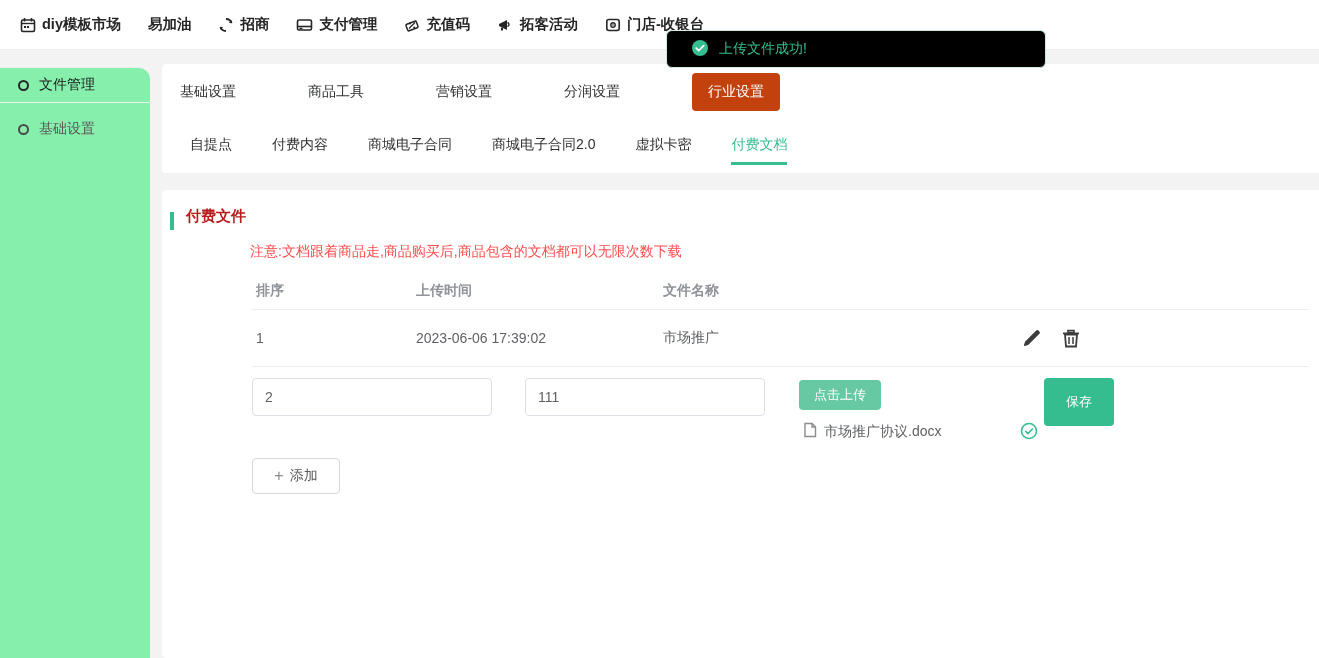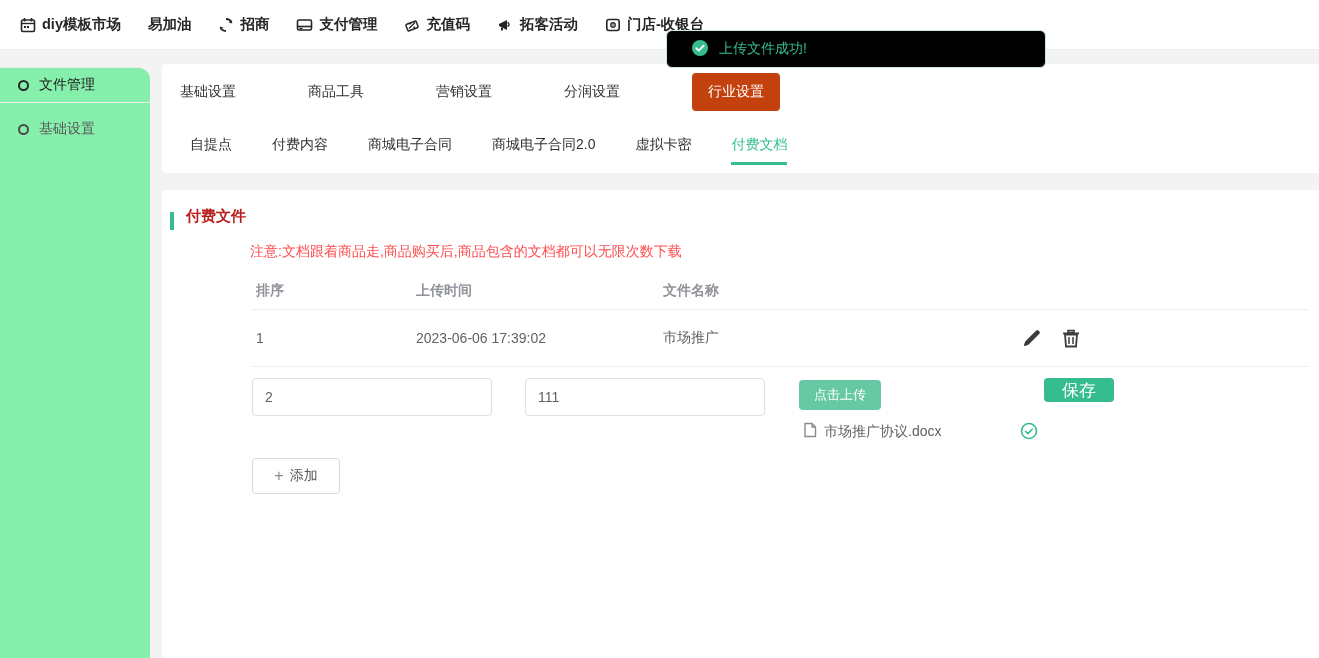--- a/index.html
+++ b/index.html
@@ -61,22 +61,22 @@
              padding:0 12px;font-size:14px;color:#606266;box-sizing:border-box;outline:none;background:#fff;
              font-family:"Liberation Sans","DejaVu Sans",sans-serif;}
   .in-sort{left:0;}
   .in-name{left:273px;}
   .upload-btn{position:absolute;left:547px;top:2px;width:82px;height:30px;background:#66c9a4;color:#fff;
               border:none;border-radius:4px;font-size:13px;cursor:pointer;
               font-family:"Liberation Sans","DejaVu Sans",sans-serif;}
   .file-line{position:absolute;left:551px;top:44px;display:flex;align-items:center;gap:7px;
              color:#606266;font-size:14px;}
   .file-check{position:absolute;left:768px;top:44px;display:flex;}
-  .save-btn{position:absolute;left:792px;top:0;width:70px;height:24px;background:#35bc8f;color:#fff;
-            border:none;border-radius:4px;font-size:17px;cursor:pointer;
+  .save-btn{position:absolute;left:792px;top:0;width:70px;height:48px;background:#35bc8f;color:#fff;
+            border:none;border-radius:4px;font-size:13px;cursor:pointer;
             font-family:"Liberation Sans","DejaVu Sans",sans-serif;}
 
   .add-btn{position:absolute;left:90px;top:268px;width:88px;height:36px;background:#fff;
            border:1px solid #d9d9d9;border-radius:4px;color:#595959;font-size:14px;cursor:pointer;
            display:flex;align-items:center;justify-content:center;gap:6px;
            font-family:"Liberation Sans","DejaVu Sans",sans-serif;}
   .plus{font-size:16px;color:#8c8c8c;line-height:1;}
 </style>
 </head>
 <body>

